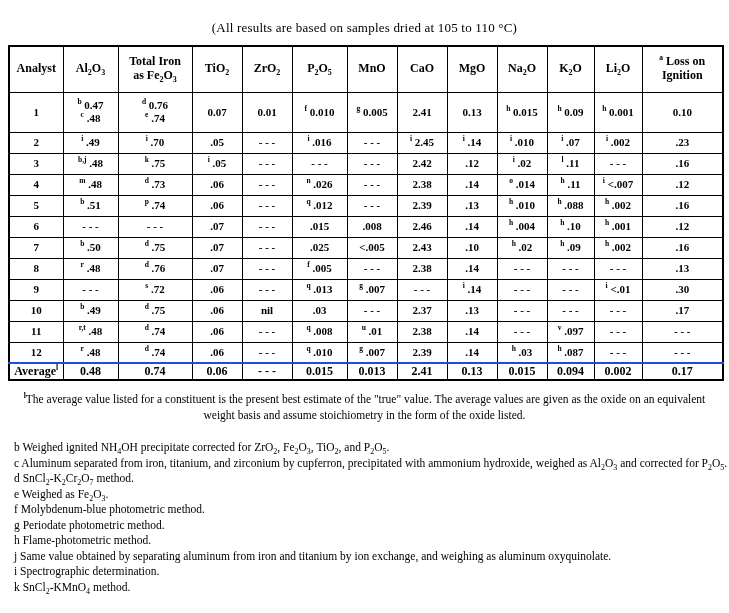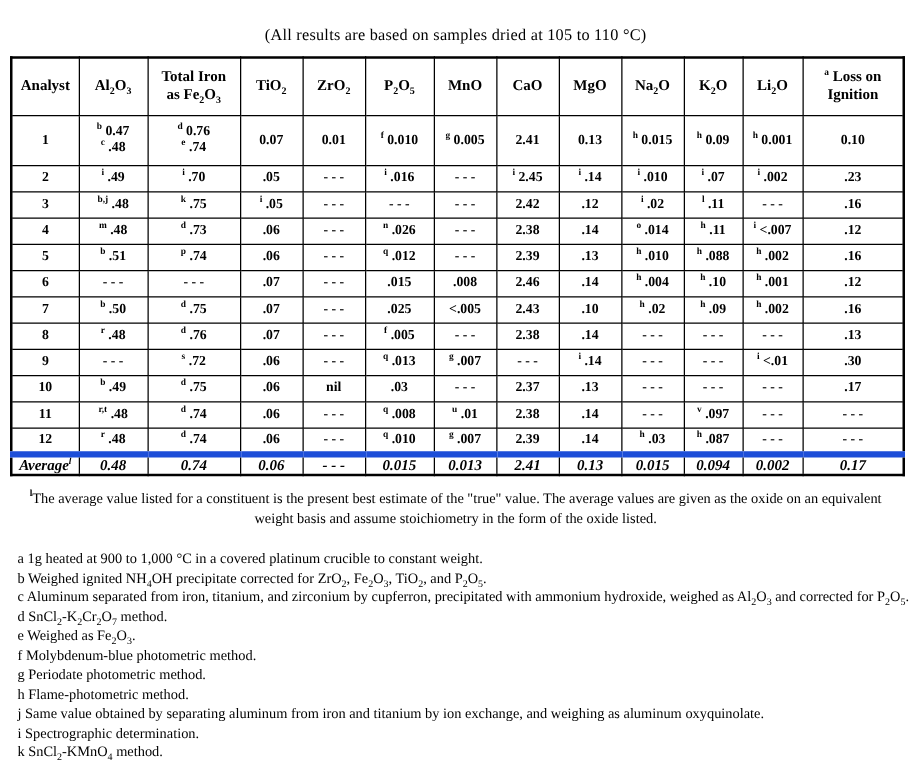--- a/index.html
+++ b/index.html
@@ -35,21 +35,21 @@
     overflow: hidden;
   }
   table.results th {
     height: 46px;
     font-size: 12px;
     white-space: pre-line;
     line-height: 1.15;
   }
   table.results td { font-size: 11px; height: 21px; line-height: 1.15; }
   tr.row-tall td { height: 40px; }
-  tr.avg-row td { height: 17px; font-size: 12px; border-top: 5px solid #1d4ed8; font-style: italic; }
+  tr.avg-row td { height: 17px; font-size: 12px; border-top: 2px solid #1d4ed8; }
   sup { font-size: 7.5px; font-weight: bold; vertical-align: super; line-height: 0; }
   sub { font-size: 8px; line-height: 0; }
 
   .avg-note {
     margin: 10px 14px 0 14px;
     font-size: 11.5px;
     line-height: 1.4;
     text-align: center;
   }
   .footnotes {
@@ -297,21 +297,20 @@
           <td>0.094</td>
           <td>0.002</td>
           <td>0.17</td>
         </tr>
       </tbody>
   </table>
 
   <div class="avg-note"><sup>l</sup>The average value listed for a constituent is the present best estimate of the "true" value.  The average values are given as the oxide on an equivalent weight basis and assume stoichiometry in the form of the oxide listed.</div>
 
   <div class="footnotes">
-      <div class="fn">a 1g heated at 900 to 1,000 °C in a covered platinum crucible to constant weight.</div>
       <div class="fn">b Weighed ignited NH<sub>4</sub>OH precipitate corrected for ZrO<sub>2</sub>, Fe<sub>2</sub>O<sub>3</sub>, TiO<sub>2</sub>, and P<sub>2</sub>O<sub>5</sub>.</div>
       <div class="fn">c Aluminum separated from iron, titanium, and zirconium by cupferron, precipitated with ammonium hydroxide, weighed as Al<sub>2</sub>O<sub>3</sub> and corrected for P<sub>2</sub>O<sub>5</sub>.</div>
       <div class="fn">d SnCl<sub>2</sub>-K<sub>2</sub>Cr<sub>2</sub>O<sub>7</sub> method.</div>
       <div class="fn">e Weighed as Fe<sub>2</sub>O<sub>3</sub>.</div>
       <div class="fn">f  Molybdenum-blue photometric method.</div>
       <div class="fn">g  Periodate photometric method.</div>
       <div class="fn">h  Flame-photometric method.</div>
       <div class="fn">j  Same value obtained by separating aluminum from iron and titanium by ion exchange, and weighing as aluminum oxyquinolate.</div>
       <div class="fn">i  Spectrographic determination.</div>
       <div class="fn">k  SnCl<sub>2</sub>-KMnO<sub>4</sub> method.</div>

